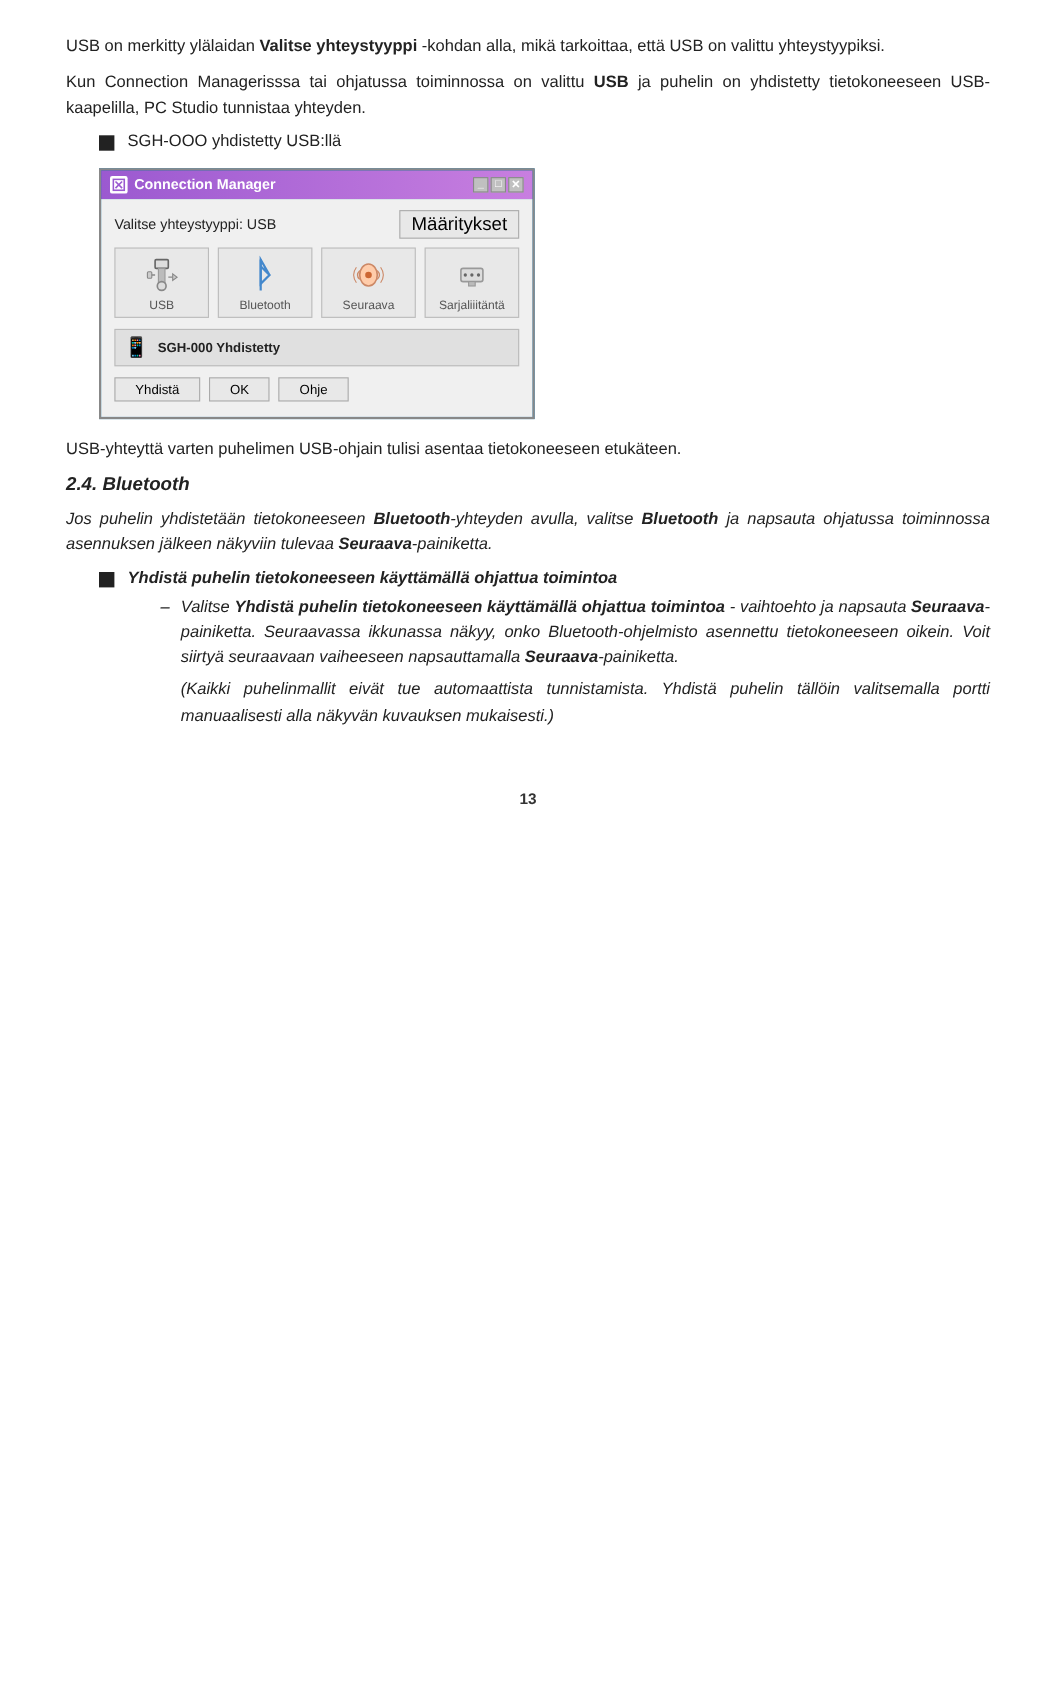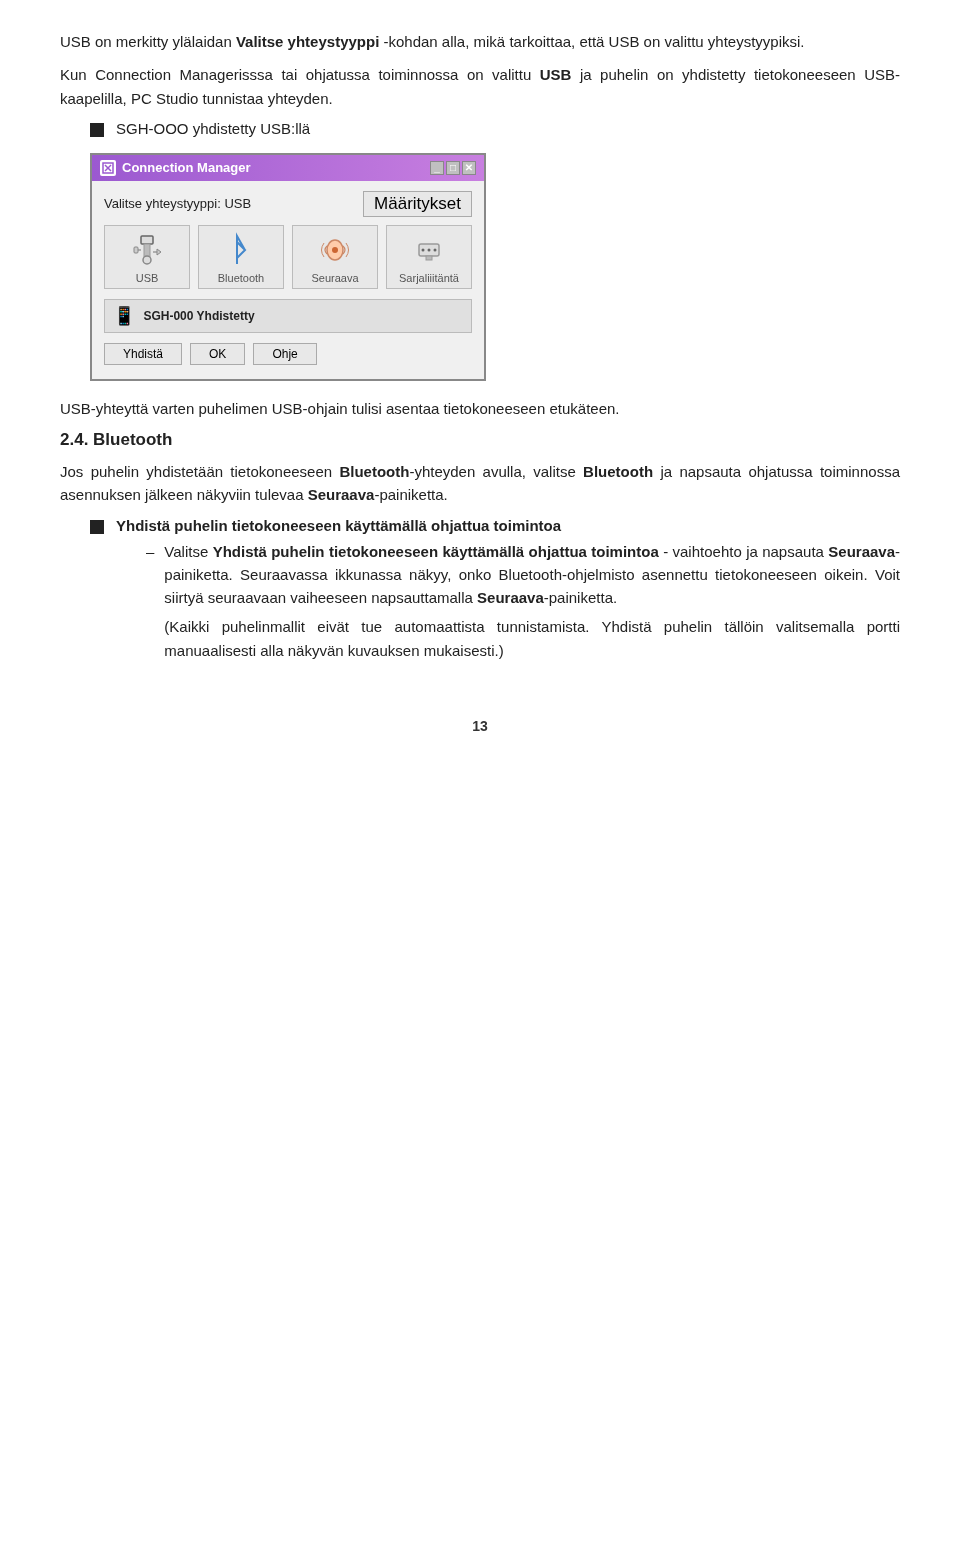--- a/index.html
+++ b/index.html
@@ -275,21 +275,21 @@
           <button class="dialog-footer-btn">OK</button>
           <button class="dialog-footer-btn">Ohje</button>
         </div>
       </div>
     </div>
   </div>
 
   <p>USB-yhteyttä varten puhelimen USB-ohjain tulisi asentaa tietokoneeseen etukäteen.</p>
 </div>
 
-<div style="">
+<div style="font-style:italic;">
   <div class="section-title">2.4. Bluetooth</div>
 
   <p>
     Jos puhelin yhdistetään tietokoneeseen <b>Bluetooth</b>-yhteyden avulla, valitse <b>Bluetooth</b> ja napsauta ohjatussa toiminnossa asennuksen jälkeen näkyviin tulevaa <b>Seuraava</b>-painiketta.
   </p>
 
 
 
   <div class="bullet-list">
     <div class="bullet-item">

